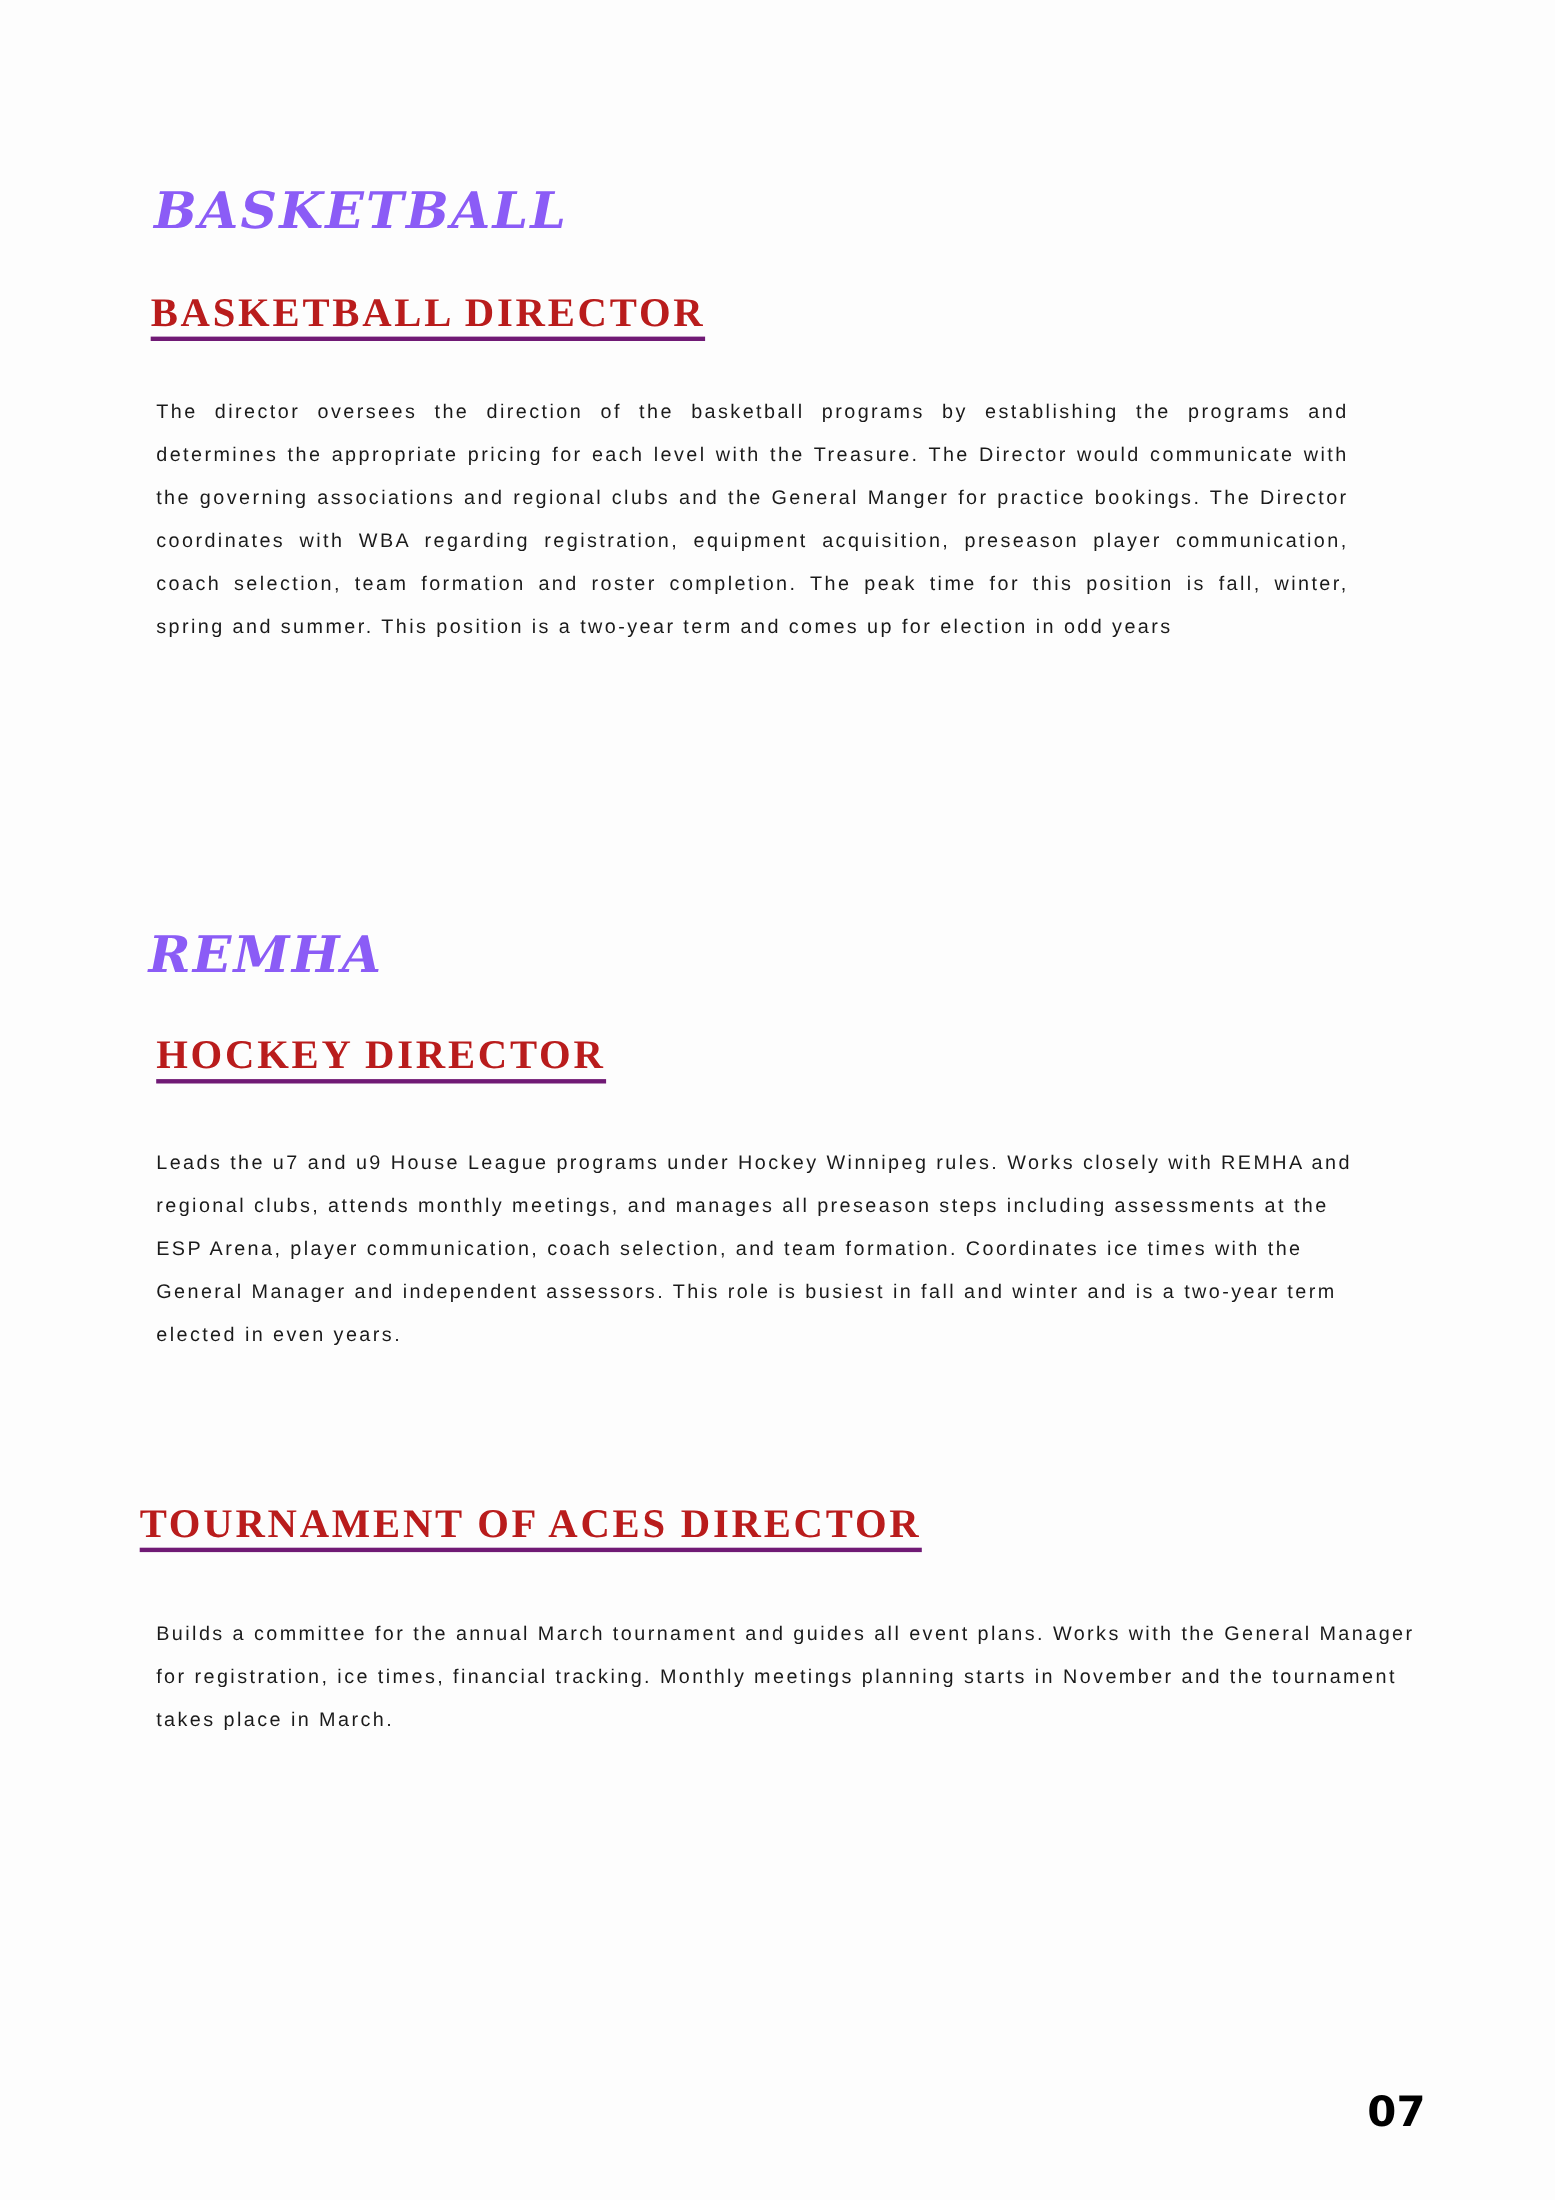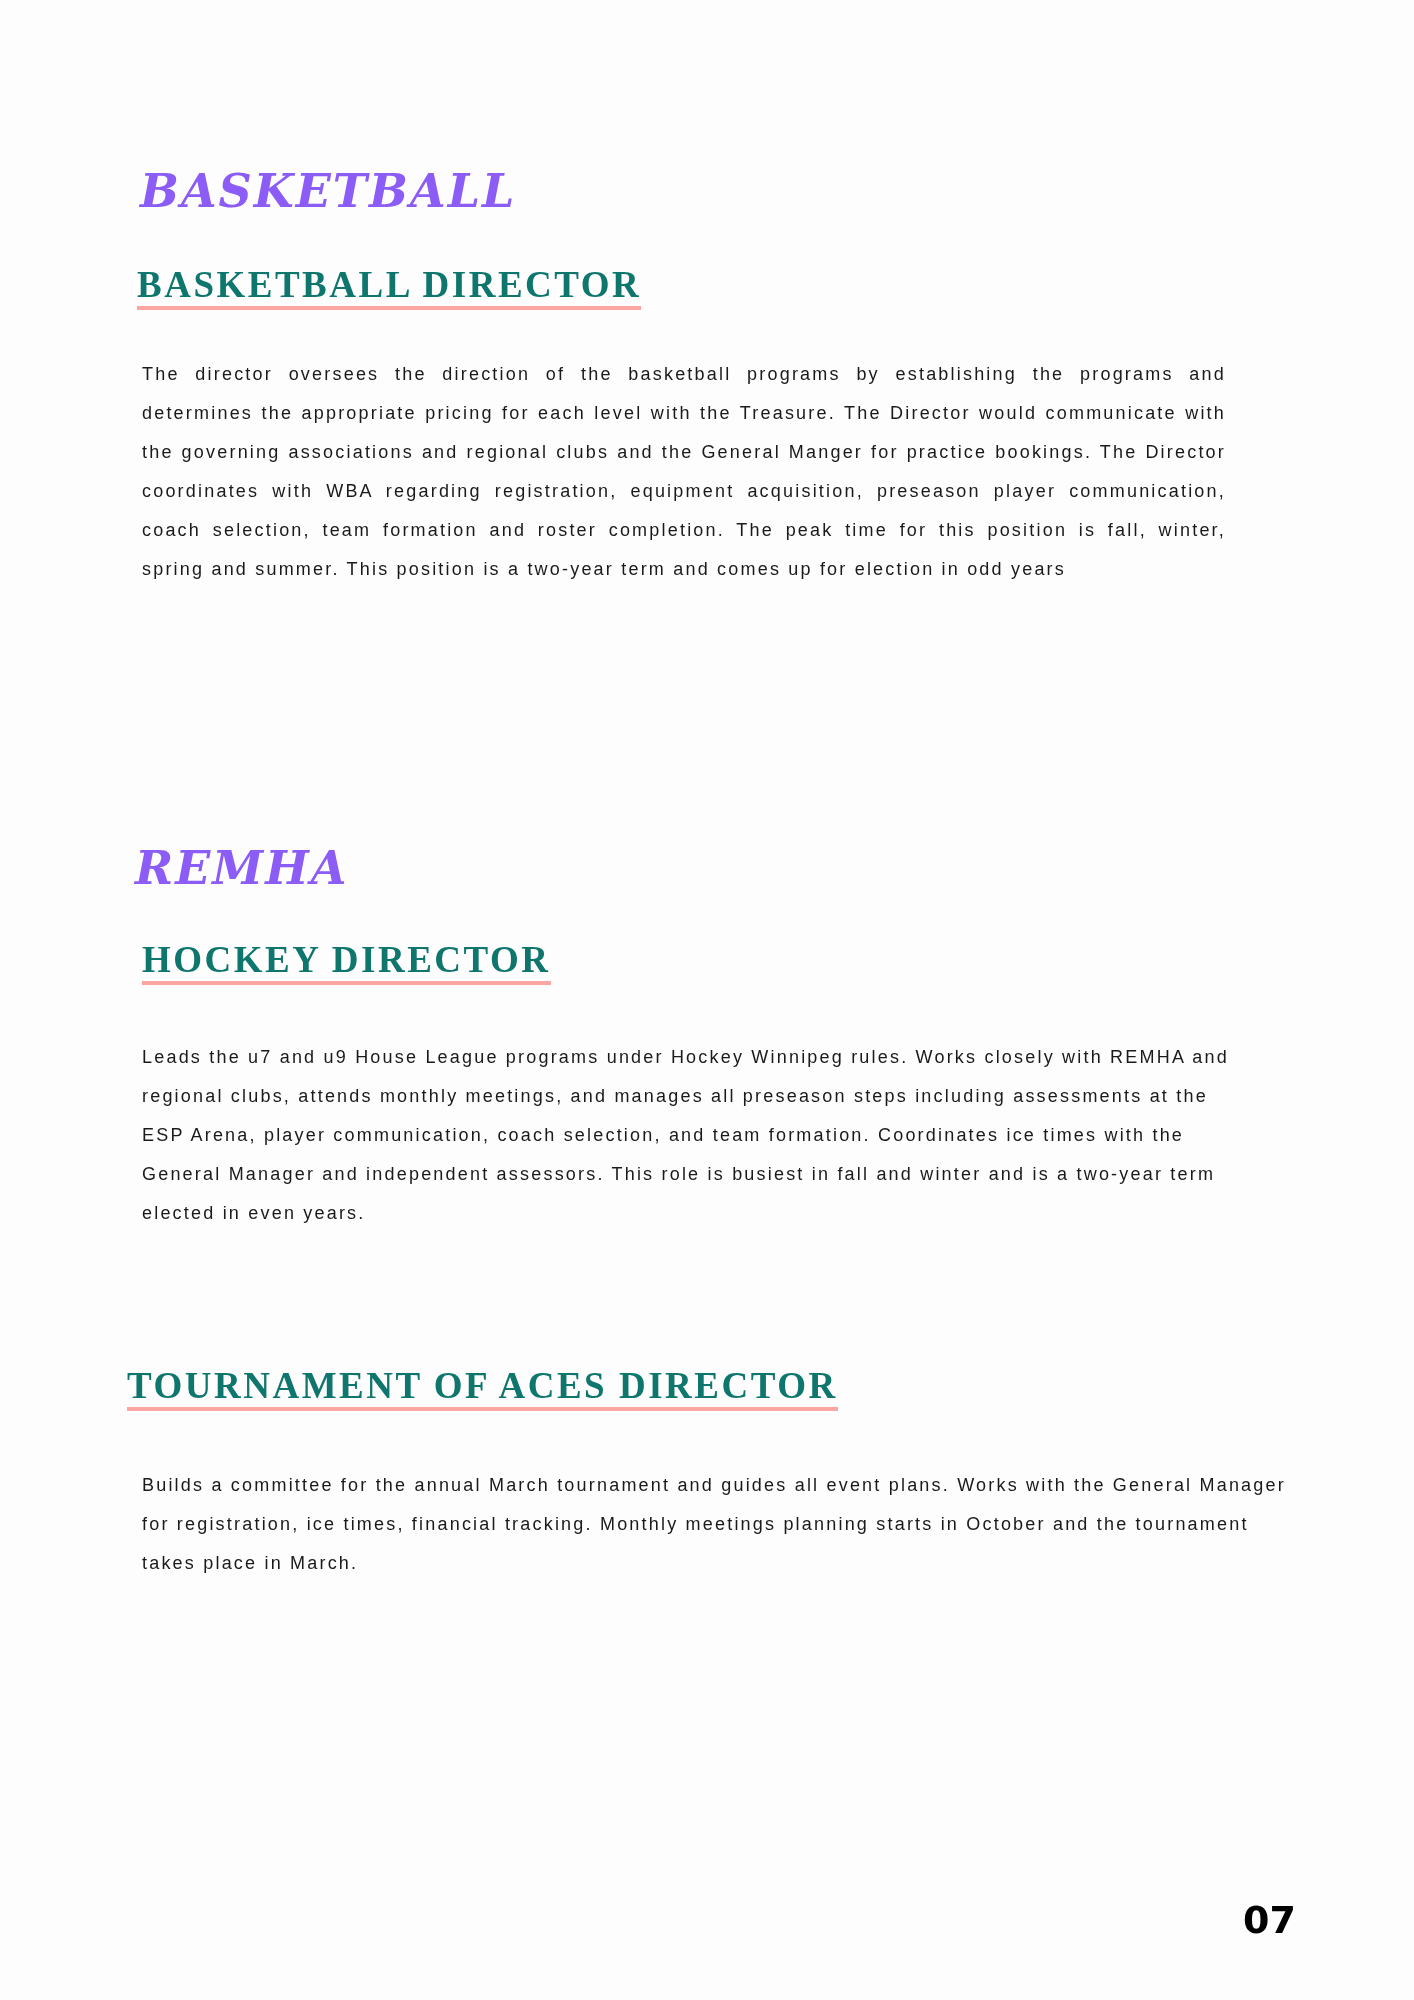--- a/index.html
+++ b/index.html
@@ -20,25 +20,25 @@
     color: #8b5cf6;
     margin: 0;
     line-height: 1;
   }
   .role-title {
     position: absolute;
     font-family: "Liberation Serif", "DejaVu Serif", serif;
     font-weight: bold;
     font-size: 37px;
     letter-spacing: 2.5px;
-    color: #0f766e;
+    color: #b91c1c;
     margin: 0;
     line-height: 1;
     padding-bottom: 3px;
-    border-bottom: 4px solid #fca5a5;
+    border-bottom: 4px solid #701a75;
   }
   .body-text {
     position: absolute;
     font-family: "Liberation Sans", "DejaVu Sans", sans-serif;
     font-size: 18px;
     letter-spacing: 2.2px;
     line-height: 39px;
     color: #1a1a1a;
     margin: 0;
   }
@@ -63,15 +63,15 @@
 <p class="body-text justified" style="left:142px; top:355px; width:1084px;">The director oversees the direction of the basketball programs by establishing the programs and determines the appropriate pricing for each level with the Treasure. The Director would communicate with the governing associations and regional clubs and the General Manger for practice bookings. The Director coordinates with WBA regarding registration, equipment acquisition, preseason player communication, coach selection, team formation and roster completion. The peak time for this position is fall, winter, spring and summer. This position is a two-year term and comes up for election in odd years</p>
 
 <h1 class="section-title" style="left:135px; top:845px;">REMHA</h1>
 
 <h2 class="role-title" style="left:142px; top:941px;">HOCKEY DIRECTOR</h2>
 
 <p class="body-text" style="left:142px; top:1038px; width:1110px;">Leads the u7 and u9 House League programs under Hockey Winnipeg rules. Works closely with REMHA and regional clubs, attends monthly meetings, and manages all preseason steps including assessments at the ESP Arena, player communication, coach selection, and team formation. Coordinates ice times with the General Manager and independent assessors. This role is busiest in fall and winter and is a two-year term elected in even years.</p>
 
 <h2 class="role-title" style="left:127px; top:1367px;">TOURNAMENT OF ACES DIRECTOR</h2>
 
-<p class="body-text" style="left:142px; top:1466px; width:1150px;">Builds a committee for the annual March tournament and guides all event plans. Works with the General Manager for registration, ice times, financial tracking.  Monthly meetings planning starts in October and the tournament takes place in March.</p>
+<p class="body-text" style="left:142px; top:1466px; width:1150px;">Builds a committee for the annual March tournament and guides all event plans. Works with the General Manager for registration, ice times, financial tracking.  Monthly meetings planning starts in November and the tournament takes place in March.</p>
 
 <div class="page-number" style="left:1226px; top:1884px;">07</div>
 
 </body></html>

